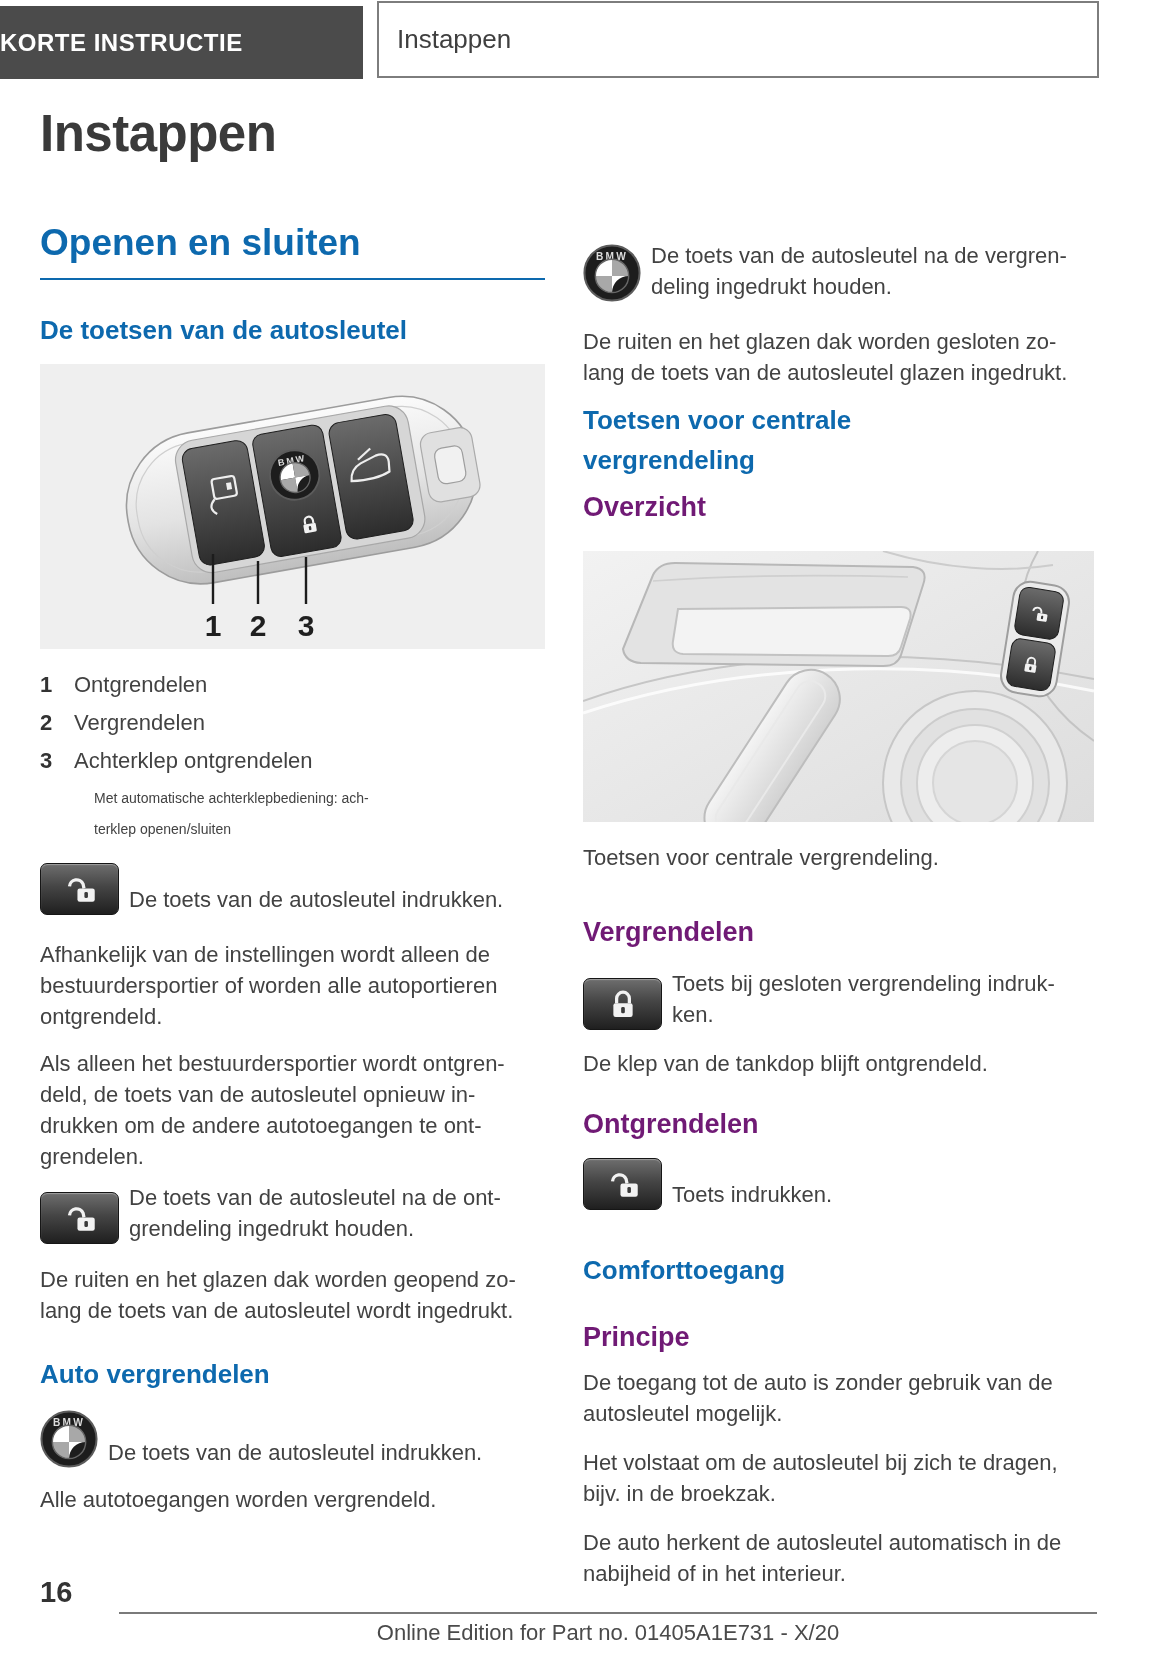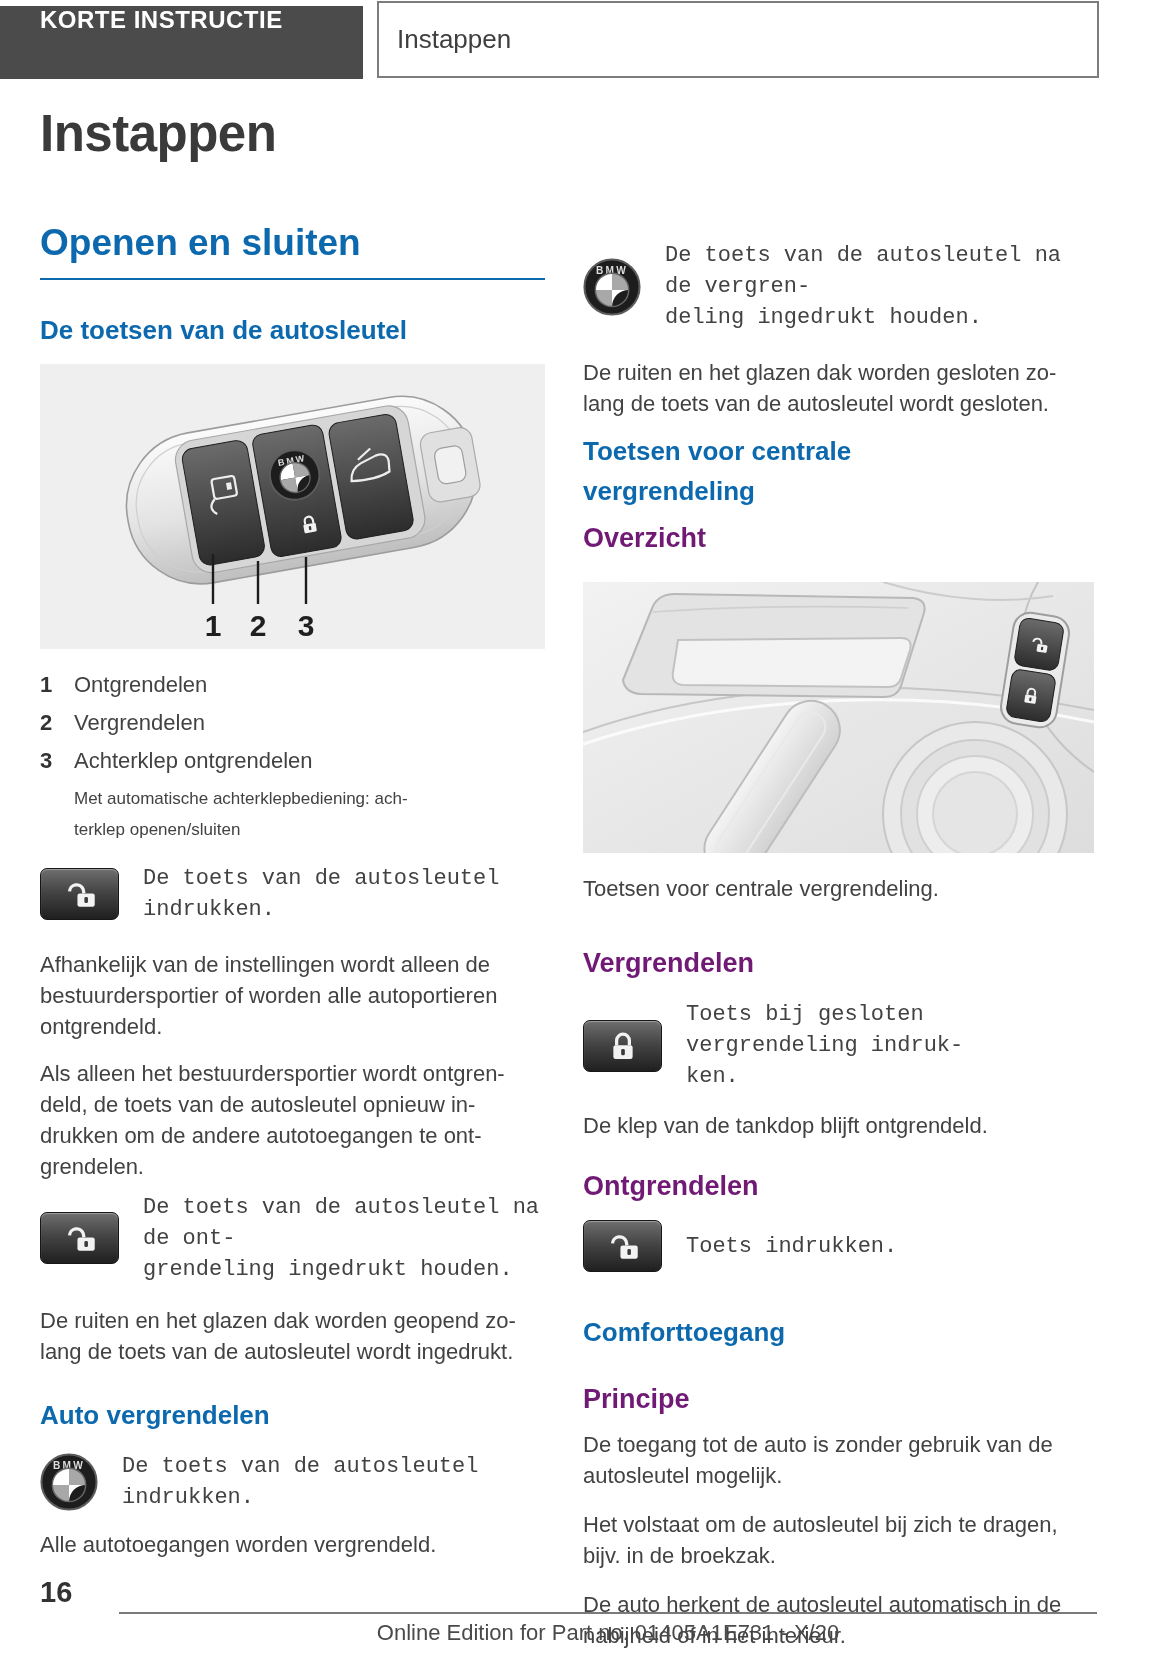--- a/index.html
+++ b/index.html
@@ -1,21 +1,21 @@
 <!DOCTYPE html>
 <html><head>
 <meta charset="utf-8">
 <style>
   html,body{margin:0;padding:0;background:#fff;}
   .page{position:relative;width:1166px;height:1654px;background:#ffffff;
         font-family:"Liberation Sans","DejaVu Sans",sans-serif;color:#424242;overflow:hidden;}
 
   
   .hdr-badge{position:absolute;left:0;top:6px;width:363px;height:73px;background:#4b4b4b;
-             display:flex;align-items:flex-start;padding-left:40px;box-sizing:border-box;}
+             display:flex;align-items:center;box-sizing:border-box;}
   .hdr-badge span{color:#ffffff;font-weight:bold;font-size:24px;letter-spacing:.5px;}
   .hdr-box{position:absolute;left:377px;top:1px;width:722px;height:77px;border:2px solid #7d7d7d;
            box-sizing:border-box;display:flex;align-items:center;padding-left:18px;}
   .hdr-box span{font-size:26px;color:#3f3f3f;}
 
   .page-title{position:absolute;left:40px;top:104px;font-size:51px;font-weight:bold;color:#3a3a3a;letter-spacing:-.5px;}
 
   .col{position:absolute;top:200px;}
   .col-left{left:40px;width:505px;}
   .col-right{left:583px;width:511px;}
@@ -30,24 +30,24 @@
   
   .fig{background:#efefef;}
   .fig-key{width:505px;height:285px;margin-top:14px;}
   .fig-door{width:511px;height:271px;margin-top:28px;}
 
   
   .legend{margin-top:16px;}
   .legend-row{display:flex;margin-bottom:7px;}
   .legend-num{width:34px;flex:0 0 34px;font-weight:bold;color:#333;font-size:22px;line-height:31px;}
   .legend-lbl{font-size:22px;line-height:31px;}
-  .legend-sub{margin:0 0 0 34px;white-space:pre-line;font-size:17px;line-height:31px;}
-
-  
-  .icon-row{display:flex;gap:24px;align-items:center;font-family:Liberation Mono, monospace;}
+  .legend-sub{margin:0 0 0 54px;white-space:pre-line;font-size:14px;line-height:31px;}
+
+  
+  .icon-row{display:flex;gap:10px;align-items:flex-end;}
   .btn-icon{flex:0 0 77px;width:77px;height:50px;border-radius:7px;
             background:linear-gradient(#6e6e6e,#454545 45%,#1f1f1f);
             border:1px solid #161616;box-shadow:inset 0 1px 1px rgba(255,255,255,.35);
             display:flex;align-items:center;justify-content:center;}
   .bmw-icon{flex:0 0 58px;width:58px;height:58px;}
   .icon-row .txt{padding-top:0;}
 
   
   .pageno{position:absolute;left:40px;top:1576px;font-size:29px;font-weight:bold;color:#333;}
   .foot-rule{position:absolute;left:119px;top:1612px;width:978px;height:2px;background:#7a7a7a;}
@@ -231,21 +231,21 @@
       <span class="bmw-icon">
         <svg width="58" height="58" viewBox="0 0 40 40">
             <use href="#sym-bmw"></use>
           </svg>
       </span>
       <p class="body txt">De toets van de autosleutel na de vergren-
 deling ingedrukt houden.</p>
     </div>
 
     <p class="body" style="margin-top:24px">De ruiten en het glazen dak worden gesloten zo-
-lang de toets van de autosleutel wordt gesloten.</p>
+lang de toets van de autosleutel glazen ingedrukt.</p>
 
     <h3 class="sub" style="margin-top:12px">Toetsen voor centrale
 vergrendeling</h3>
 
     <h4 class="minor" style="margin-top:12px">Overzicht</h4>
 
     
     <svg class="fig fig-door" viewBox="0 0 511 271">
       <rect x="0" y="0" width="511" height="271" fill="url(#doorGrad)"></rect>
 

